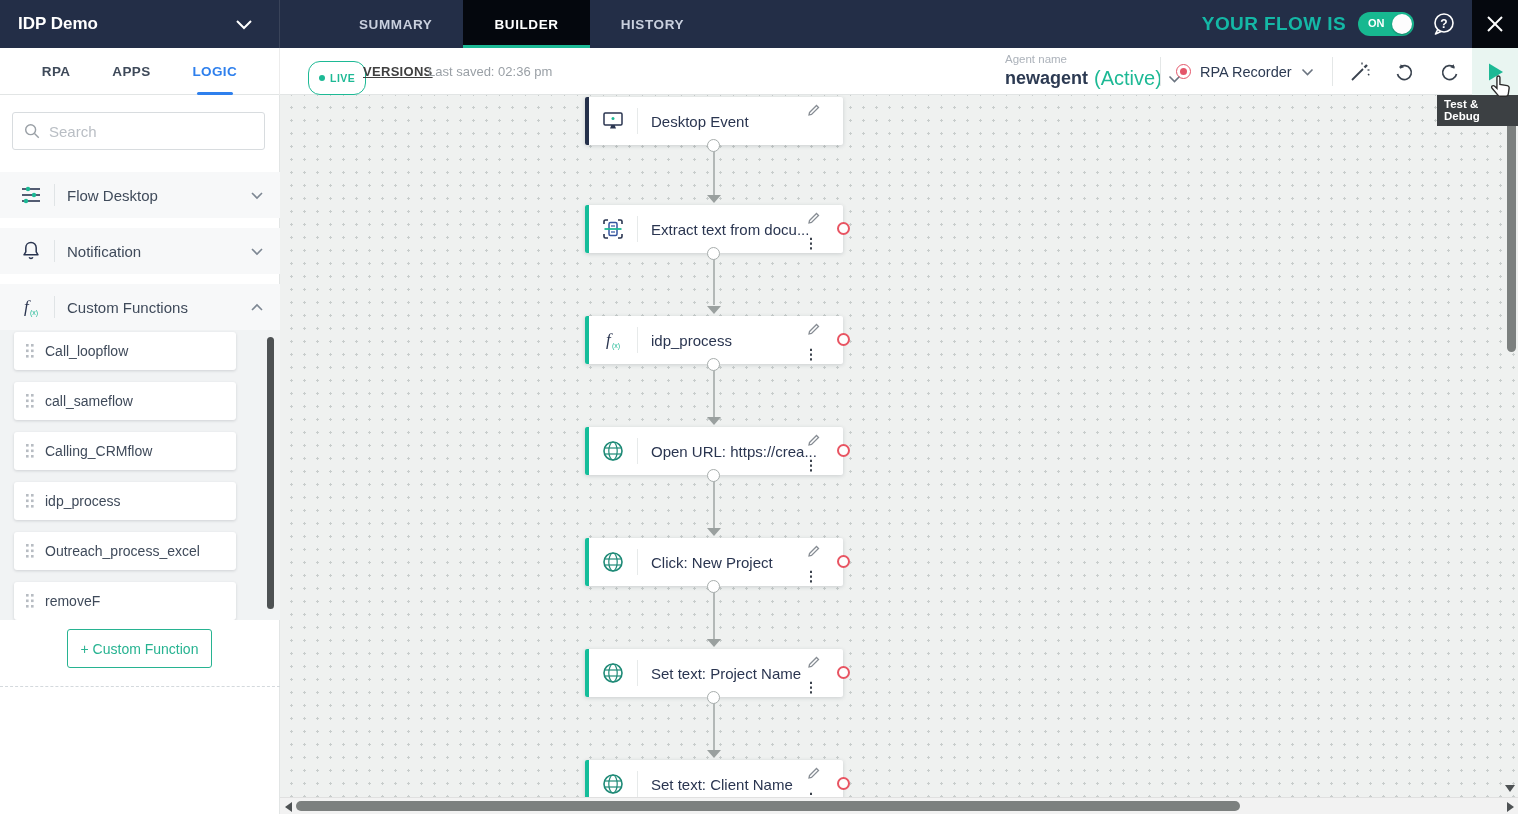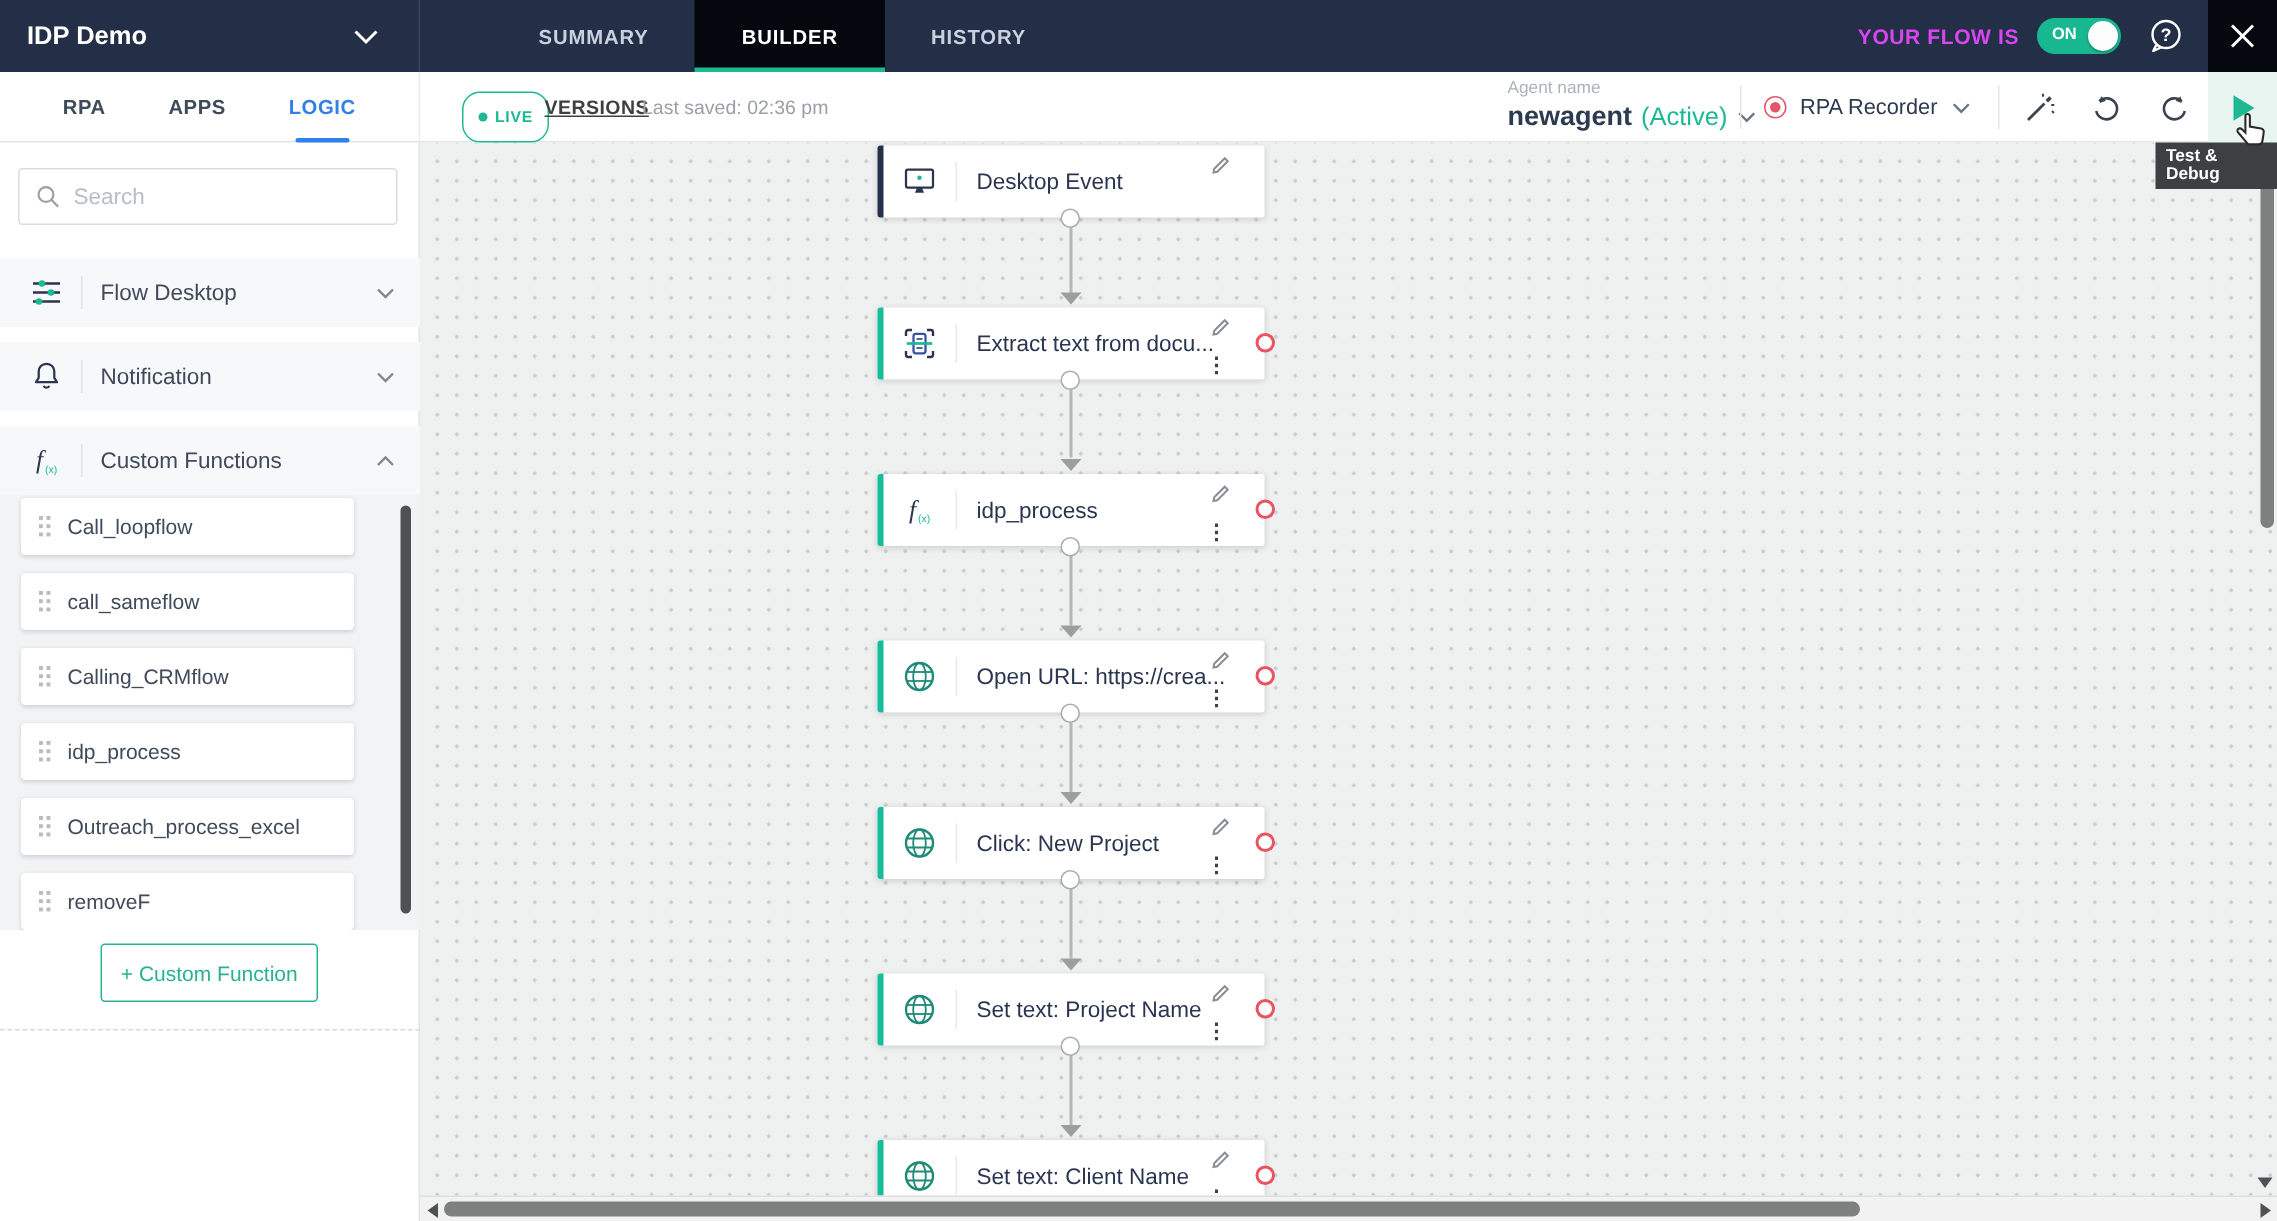--- a/index.html
+++ b/index.html
@@ -9,21 +9,21 @@
   
   .topbar { position:absolute; top:0; left:0; right:0; height:48px; background:#232e47; display:flex; align-items:stretch; z-index:30; }
   .brand { width:280px; display:flex; align-items:center; padding:0 18px; border-right:1px solid rgba(255,255,255,.10); }
   .brand-title { color:#fff; font-size:17px; font-weight:bold; }
   .brand-chevron { margin-left:auto; margin-right:8px; }
   .top-tabs { display:flex; margin-left:48px; }
   .top-tab { display:flex; align-items:center; padding:0 31px; color:#c9d0de; font-size:13.5px; font-weight:bold; letter-spacing:.6px; cursor:pointer; position:relative; }
   .top-tab.active { background:#04070d; color:#fff; }
   .top-tab.active::after { content:""; position:absolute; left:0; right:0; bottom:0; height:3px; background:#1cb995; }
   .top-right { margin-left:auto; display:flex; align-items:center; }
-  .flow-label { color:#d946ef; font-size:14px; font-weight:bold; letter-spacing:.4px; margin-right:12px; }
+  .flow-label { color:#14b8a6; font-size:19px; font-weight:bold; letter-spacing:.4px; margin-right:12px; }
   .toggle { width:56px; height:24px; border-radius:12px; background:#17b890; position:relative; cursor:pointer; }
   .toggle-text { position:absolute; left:10px; top:5px; color:#fff; font-size:11px; font-weight:bold; }
   .toggle-knob { position:absolute; right:2px; top:2px; width:20px; height:20px; border-radius:50%; background:#fdfdfd; box-shadow:0 1px 2px rgba(0,0,0,.3); }
   .help-bubble { margin:0 14px 0 16px; width:28px; height:28px; display:flex; align-items:center; justify-content:center; cursor:pointer; }
   .close-btn { width:46px; height:48px; background:#05080e; display:flex; align-items:center; justify-content:center; cursor:pointer; }
 
   
   .toolbar { position:absolute; top:48px; left:0; right:0; height:47px; background:#fff; border-bottom:1px solid #e2e5e5; z-index:25; }
   .side-tabs { position:absolute; left:0; top:0; width:280px; height:47px; display:flex; justify-content:space-evenly; align-items:center; border-right:1px solid #ececec; }
   .side-tab { font-size:13.5px; font-weight:bold; color:#3f4a5a; letter-spacing:.4px; cursor:pointer; position:relative; height:47px; display:flex; align-items:center; }
@@ -31,21 +31,21 @@
   .side-tab.active::after { content:""; position:absolute; left:50%; transform:translateX(-50%); bottom:0; height:3px; width:36px; border-radius:3px; background:#2f80ed; }
   .live-pill { position:absolute; left:308px; top:13px; height:34px; display:flex; align-items:center; gap:5px; padding:0 10px; border:1.5px solid #1db995; border-radius:12px; cursor:default; }
   .live-dot { width:6px; height:6px; border-radius:50%; background:#1db995; }
   .live-text { color:#1db995; font-size:10.5px; font-weight:bold; letter-spacing:.5px; }
   .versions { position:absolute; left:363px; top:16px; color:#404040; font-size:13px; font-weight:bold; letter-spacing:.3px; text-decoration:underline; cursor:pointer; }
   .last-saved { position:absolute; left:428px; top:16px; color:#9aa0a6; font-size:13px; }
   .agent { position:absolute; left:1005px; top:5px; cursor:pointer; }
   .agent-label { color:#acb2ba; font-size:11.5px; }
   .agent-row { display:flex; align-items:center; gap:6px; margin-top:2px; }
   .agent-name { color:#2c3a52; font-size:18px; font-weight:bold; }
-  .agent-status { color:#1db995; font-size:17px; }
+  .agent-status { color:#1db995; font-size:20px; }
   .tb-sep { position:absolute; top:9px; height:29px; width:1px; background:#e4e7e7; }
   .recorder { position:absolute; left:1176px; top:0; height:47px; display:flex; align-items:center; gap:9px; cursor:pointer; }
   .rec-ring { width:15px; height:15px; border:1.5px solid #e4566a; border-radius:50%; display:flex; align-items:center; justify-content:center; }
   .rec-dot { width:7px; height:7px; border-radius:50%; background:#e4566a; }
   .recorder-label { color:#2c3a52; font-size:14.5px; }
   .tb-icon-btn { position:absolute; top:0; height:47px; width:40px; display:flex; align-items:center; justify-content:center; cursor:pointer; }
   .play-btn { position:absolute; left:1472px; top:0; width:46px; height:47px; background:#e9f5f1; display:flex; align-items:center; justify-content:center; cursor:pointer; }
 
   .tooltip { position:absolute; left:1437px; top:95px; background:#3c4043; color:#fff; font-size:11.5px; font-weight:bold; padding:3px 7px 4px; z-index:60; }
   .cursor-hand { position:absolute; left:1488px; top:73px; z-index:70; pointer-events:none; }

